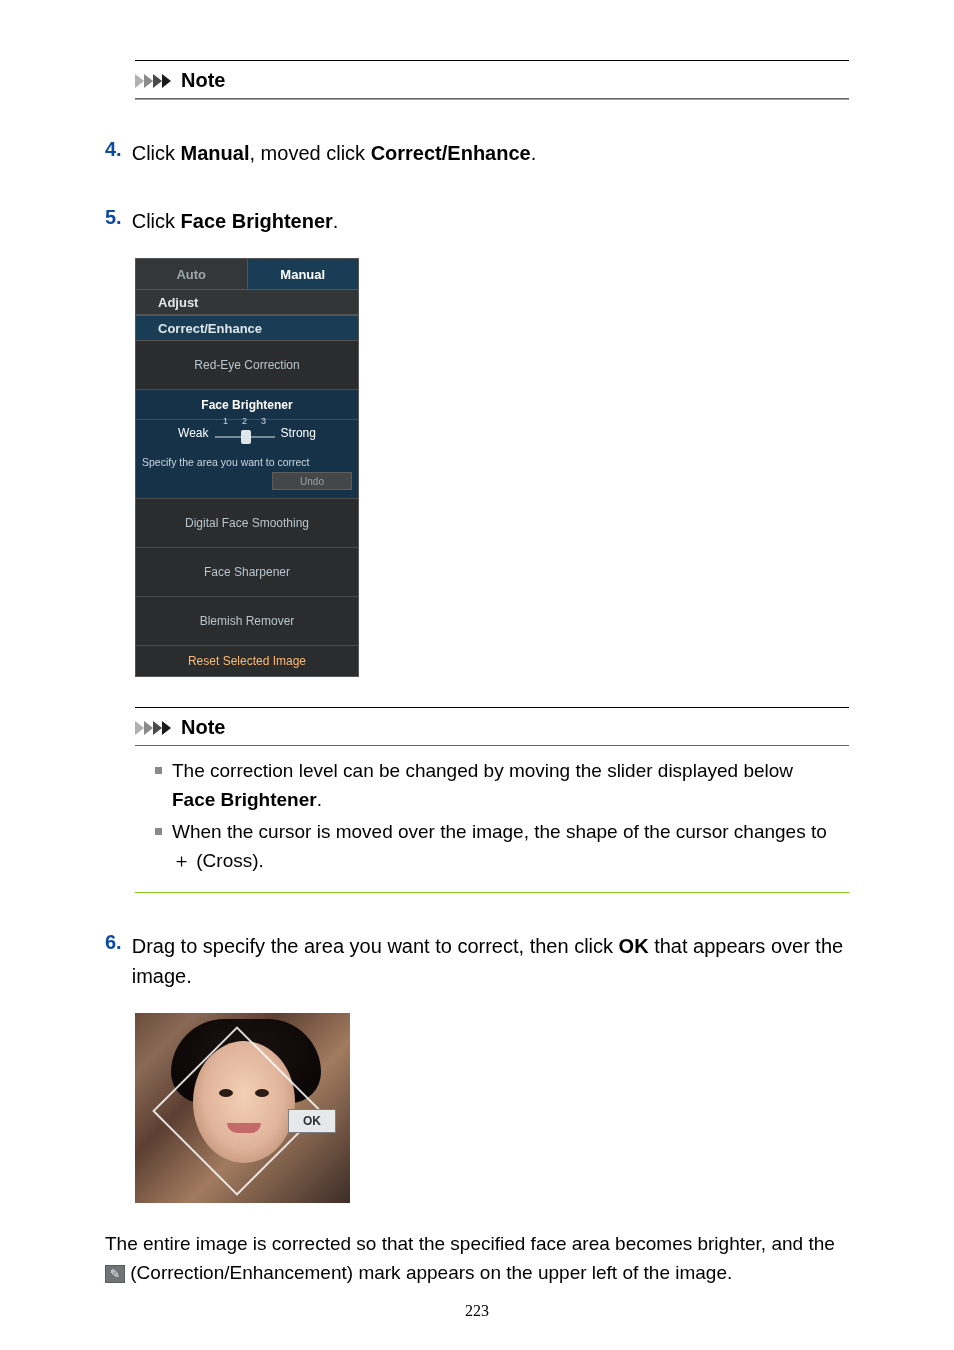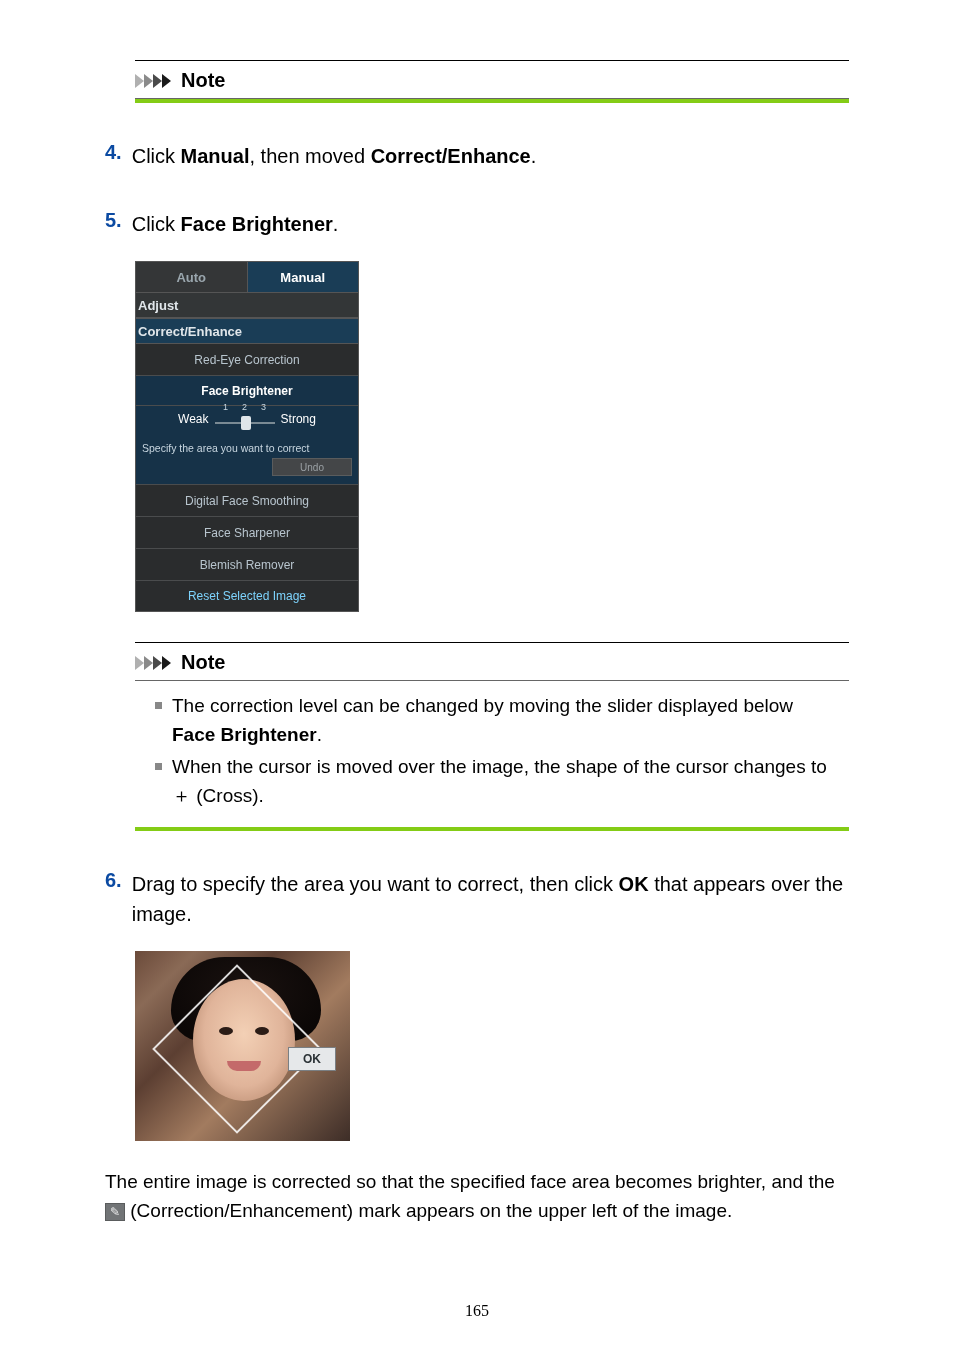--- a/index.html
+++ b/index.html
@@ -8,21 +8,21 @@
     width: 954px;
     height: 1350px;
     background: #fff;
     position: relative;
     color: #000;
   }
   .page { padding: 60px 105px 0 105px; }
   .note-box {
     margin-left: 30px;
     border-top: 1px solid #000;
-    border-bottom: 4px solid #84cc16;
+    border-bottom: 1px solid #84cc16;
   }
   .note-header {
     display: flex;
     align-items: center;
     padding: 8px 0 6px 0;
     border-bottom: 1px solid #666;
   }
   .note-icon {
     width: 40px;
     height: 18px;
@@ -64,27 +64,27 @@
     color: #c8d6e0;
   }
   .tab-row { display: flex; height: 30px; }
   .tab {
     flex: 1; display: flex; align-items: center; justify-content: center;
     font-weight: bold; font-size: 13px;
   }
   .tab-auto { background: #343637; color: #9aa6ad; border-right: 1px solid #555; text-align: right; }
   .tab-manual { background: #1a3d56; color: #fff; }
   .collapsible {
-    height: 26px; display: flex; align-items: center; padding-left: 2px;
+    height: 26px; display: flex; align-items: center; padding-left: 22px;
     color: #e0e6ea; font-weight: bold; font-size: 13px;
     background: #333637; border-top: 1px solid #555; border-bottom: 1px solid #555;
   }
   .collapsible.active { background: #1a3d56; }
   .option {
-    height: 32px; display: flex; align-items: center; justify-content: center;
+    height: 49px; display: flex; align-items: center; justify-content: center;
     color: #b8c5ce; background: #2a2c2d; border-bottom: 1px solid #4a4c4d;
     font-size: 12px;
   }
   .option.selected {
     background: #163248; color: #fff; font-weight: bold; height: 30px;
   }
   .selected-body {
     background: #163248; padding: 6px 6px 8px 6px; border-bottom: 1px solid #4a4c4d;
   }
   .slider-row { display: flex; align-items: center; justify-content: center; gap: 6px; color: #fff; }
@@ -96,21 +96,21 @@
   .thumb { position:absolute; top:4px; left:26px; width:10px; height:14px; background:#dfe6ea; border-radius:2px; }
   .specify { font-size: 10.5px; color:#c8d6e0; margin-top:16px; }
   .undo-row { display:flex; justify-content:flex-end; margin-top:4px; }
   .undo-btn {
     width: 80px; height:18px; background:#444648; color:#9aa0a4;
     display:flex; align-items:center; justify-content:center; font-size:10px;
     border:1px solid #5a5c5d;
   }
   .reset {
     height: 30px; display:flex; align-items:center; justify-content:center;
-    color:#7dd3fc; font-size:12px;
+    color:#fdba74; font-size:12px;
   }
 
   .photo-wrap { margin-left: 30px; margin-top: 22px; }
   .photo {
     width: 215px; height: 190px; position: relative;
     background: linear-gradient(135deg,#6b4a3a 0%, #8a6a56 15%, #5c3f32 35%, #a27b5f 60%, #3d2d27 100%);
     overflow:hidden;
   }
   .face-oval {
     position:absolute; left:58px; top:28px; width:102px; height:122px;
@@ -161,21 +161,21 @@
         <polygon points="18,2 27,9 18,16" fill="#4a4a4a"></polygon>
         <polygon points="27,2 36,9 27,16" fill="#1a1a1a"></polygon>
       </svg>
       <span class="note-title">Note</span>
     </div>
   </div>
 
   <div class="step">
     <div class="step-num">4.</div>
     <div class="step-text">
-      <span>Click </span><b>Manual</b><span>, then moved </span><b>Correct/Enhance</b><span>.</span>
+      <span>Click </span><b>Manual</b><span>, moved click </span><b>Correct/Enhance</b><span>.</span>
     </div>
   </div>
 
   <div class="step">
     <div class="step-num">5.</div>
     <div class="step-text">
       <span>Click </span><b>Face Brightener</b><span>.</span>
     </div>
   </div>
 
@@ -257,13 +257,13 @@
       <div class="ok-btn">OK</div>
     </div>
   </div>
 
   <div class="para">
     <span>The entire image is corrected so that the specified face area becomes brighter, and the </span><span class="correction-mark">✎</span><span> (Correction/Enhancement) mark appears on the upper left of the image.</span>
   </div>
 
 </div>
 
-<div class="footer-pn">165</div>
+<div class="footer-pn">223</div>
 
 </body></html>

